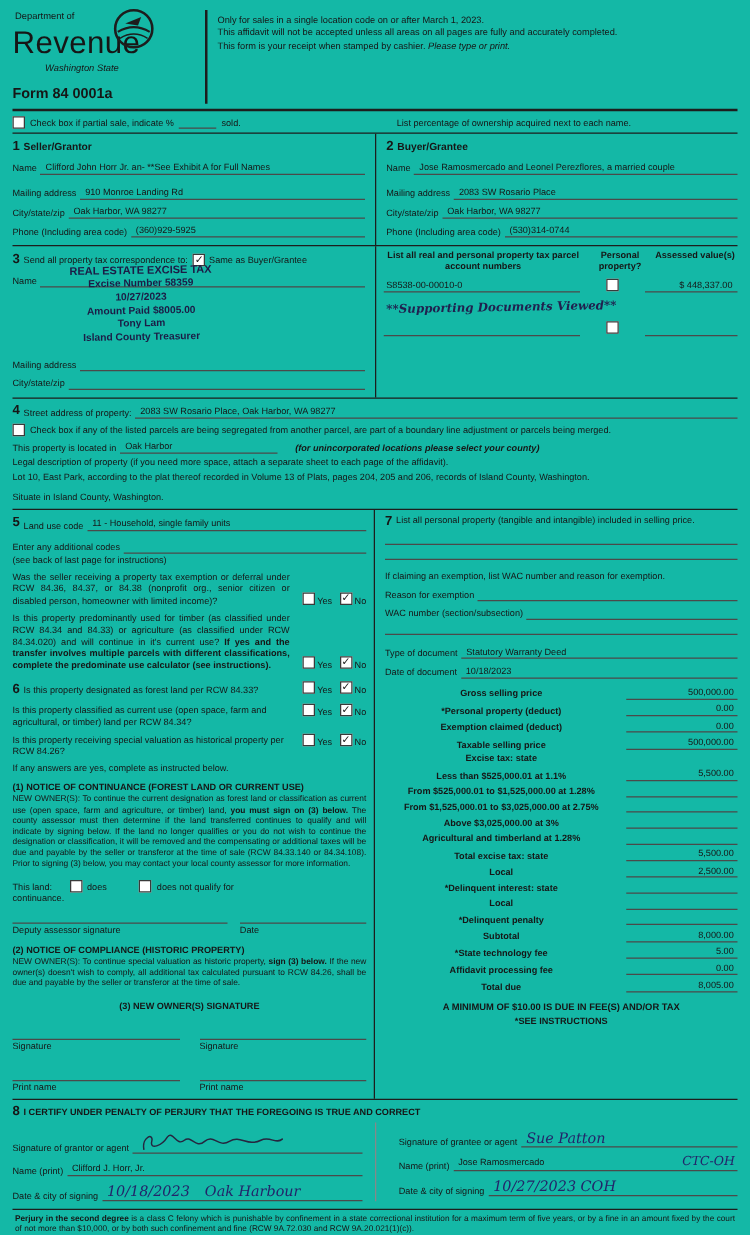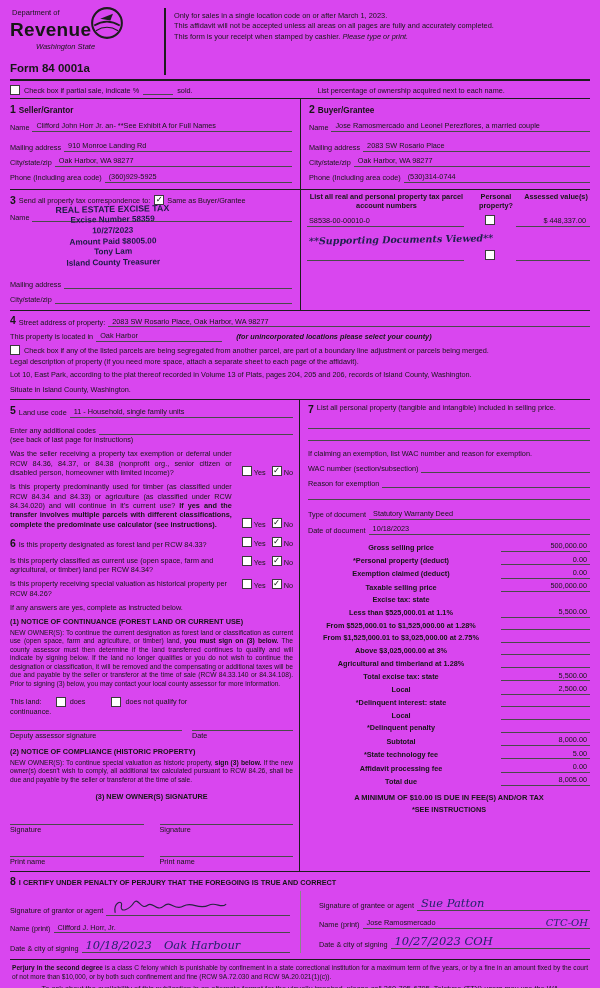--- a/index.html
+++ b/index.html
@@ -1,30 +1,30 @@
 <!DOCTYPE html>
 <html><head>
 <meta charset="utf-8">
 <style>
   html,body{margin:0;padding:0;}
   body{background:#8f8f8f;font-family:"Liberation Sans",sans-serif;}
-  .page{width:600px;height:988px;margin:0 auto;background:#d946ef;color:#161616;font-size:7.3px;line-height:1.28;padding:8px 10px 4px 10px;box-sizing:border-box;position:relative;overflow:hidden;}
+  .page{width:600px;height:988px;margin:0 auto;background:#14b8a6;color:#161616;font-size:7.3px;line-height:1.28;padding:8px 10px 4px 10px;box-sizing:border-box;position:relative;overflow:hidden;}
   .bold{font-weight:bold;}
   .it{font-style:italic;}
   .center{text-align:center;}
   .just{text-align:justify;}
   .small{font-size:6.6px;}
   .cb{display:inline-block;width:8px;height:8px;border:1px solid #3a3a3a;font-size:8.5px;line-height:7px;text-align:center;vertical-align:-1px;background:#fff;flex:none;overflow:hidden;}
   .ul{border-bottom:1px solid #4a4a4a;}
   .secnum{font-weight:bold;font-size:10.5px;margin-right:3px;}
 
   .header{display:flex;border-bottom:2px solid #1d1d1d;padding-bottom:4px;}
   .header-left{width:152px;position:relative;flex:none;}
   .dept-small{font-size:7.5px;margin-left:2px;}
-  .dept-big{font-size:19px;font-weight:bold;letter-spacing:.3px;}
+  .dept-big{font-size:25px;font-weight:normal;letter-spacing:.3px;}
   .dept-state{font-size:7.5px;font-style:italic;margin-left:26px;}
   .logo{position:absolute;top:-2px;left:80px;width:34px;height:34px;}
   .form-number{font-weight:bold;font-size:11.5px;margin-top:9px;}
   .header-divider{width:2px;background:#1d1d1d;margin:0 8px 0 2px;flex:none;}
   .header-right{flex:1;padding-top:1px;}
   .form-title{font-size:16.5px;font-weight:bold;}
   .form-rcw{font-size:8.5px;margin-left:5px;}
   .hnote{font-size:7.4px;margin-top:1.5px;}
 
   .partial{display:flex;align-items:flex-end;gap:4px;padding:4px 0 3px;border-bottom:1.5px solid #1d1d1d;}
@@ -236,28 +236,28 @@
       </div>
     </div>
   </div>
 
   <div class="sec4">
     <div class="field-row" style="margin-top:0;">
       <span class="secnum">4</span>
       <span class="flabel">Street address of property:</span>
       <span class="fvalue">2083 SW Rosario Place, Oak Harbor, WA 98277</span>
     </div>
+    <div class="inline-row" style="align-items:center;gap:4px;">
+      <span class="cb"></span>
+      <span>Check box if any of the listed parcels are being segregated from another parcel, are part of a boundary line adjustment or parcels being merged.</span>
+    </div>
     <div class="inline-row">
       <span class="flabel">This property is located in</span>
       <span class="loc-value">Oak Harbor</span>
       <span class="bold it" style="margin-left:14px;">(for unincorporated locations please select your county)</span>
-    </div>
-    <div class="inline-row" style="align-items:center;gap:4px;">
-      <span class="cb"></span>
-      <span>Check box if any of the listed parcels are being segregated from another parcel, are part of a boundary line adjustment or parcels being merged.</span>
     </div>
     <div style="margin-top:2px;">Legal description of property (if you need more space, attach a separate sheet to each page of the affidavit).</div>
     <div style="margin-top:3px;">Lot 10, East Park, according to the plat thereof recorded in Volume 13 of Plats, pages 204, 205 and 206, records of Island County, Washington.</div>
     <div style="margin-top:6px;">Situate in Island County, Washington.</div>
   </div>
 
   <div class="main-cols">
 
     <div class="main-left">
 
@@ -361,25 +361,25 @@
 
       <div style="display:flex;">
         <span class="secnum">7</span>
         <span>List all personal property (tangible and intangible) included in selling price.</span>
       </div>
       <div class="blank-line"></div>
       <div class="blank-line"></div>
 
       <div style="margin-top:8px;">If claiming an exemption, list WAC number and reason for exemption.</div>
       <div class="field-row">
+        <span class="flabel">Reason for exemption</span>
+        <span class="fvalue"></span>
+      </div>
+      <div class="field-row">
         <span class="flabel">WAC number (section/subsection)</span>
-        <span class="fvalue"></span>
-      </div>
-      <div class="field-row">
-        <span class="flabel">Reason for exemption</span>
         <span class="fvalue"></span>
       </div>
       <div class="blank-line"></div>
 
       <div class="field-row" style="margin-top:9px;">
         <span class="flabel">Type of document</span>
         <span class="fvalue">Statutory Warranty Deed</span>
       </div>
       <div class="field-row">
         <span class="flabel">Date of document</span>

